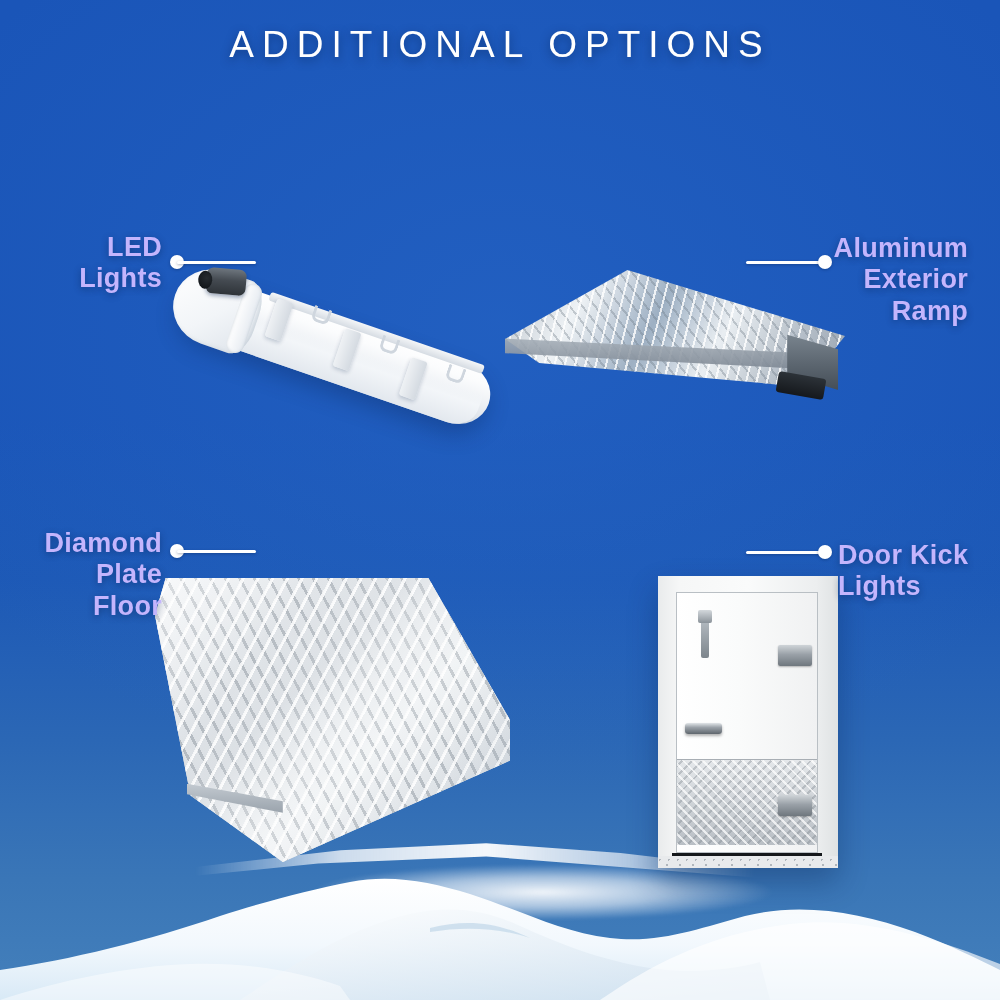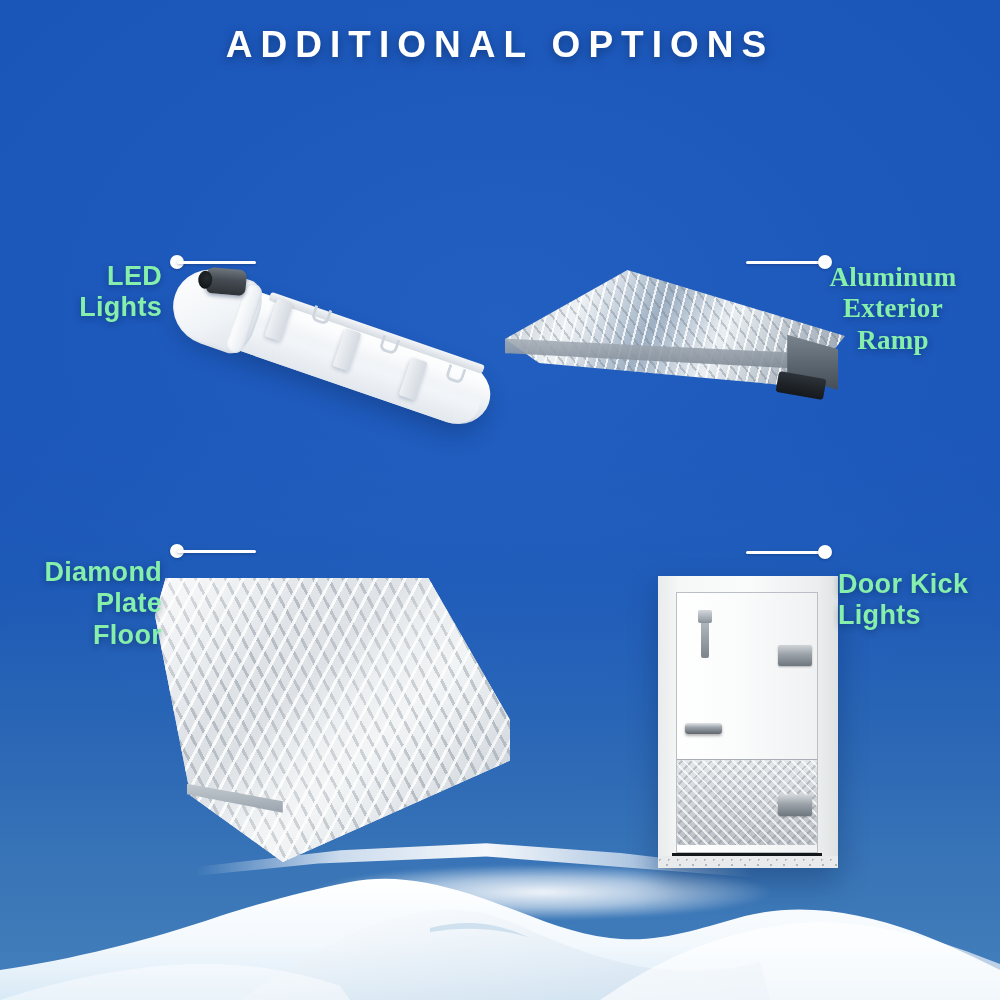--- a/index.html
+++ b/index.html
@@ -29,52 +29,51 @@
 
   
   .header { position:absolute; top:0; left:0; width:1000px; text-align:center; z-index:12; }
   .title {
     font-size:98px; font-weight:700; color:#ffffff;
     letter-spacing:3px; line-height:1;
     margin-top:42px;
     text-shadow:0 4px 14px rgba(6,30,75,.55), 0 1px 2px rgba(6,30,75,.4);
   }
   .subtitle {
-    font-size:37px; font-weight:700; color:#ffffff;
+    font-size:37px; font-weight:400; color:#ffffff;
     letter-spacing:8px; line-height:1;
     margin-top:26px;
     text-shadow:0 3px 10px rgba(6,30,75,.5);
   }
 
   
   .callout { position:absolute; z-index:14; }
   .callout-label {
-    font-size:27px; font-weight:700; color:#86efac;
+    font-size:27px; font-weight:700; color:#c4b5fd;
     line-height:1.16; letter-spacing:.3px;
     text-shadow:0 2px 7px rgba(6,30,75,.45);
     white-space:pre-line;
-    margin-top:29px;
   }
   .lead { position:absolute; height:14px; }
   .lead .bar {
     position:absolute; top:6px; height:3px; background:#ffffff; border-radius:2px;
     box-shadow:0 1px 3px rgba(6,30,75,.35);
   }
   .lead .dot {
     position:absolute; top:0; width:14px; height:14px;
     background:#ffffff; border-radius:50%;
     box-shadow:0 1px 3px rgba(6,30,75,.35);
   }
 
   #cal-led      { left:22px;  top:232px; width:140px; text-align:right; }
   #lead-led     { left:170px; top:255px; width:86px;  }
   #lead-led .bar{ left:7px; width:79px; }
   #lead-led .dot{ left:0; }
 
-  #cal-ramp      { left:818px; top:233px; width:150px; text-align:center;font-family:Liberation Serif, serif; }
+  #cal-ramp      { left:818px; top:233px; width:150px; text-align:right; }
   #lead-ramp     { left:746px; top:255px; width:86px; }
   #lead-ramp .bar{ left:0; width:79px; }
   #lead-ramp .dot{ left:72px; }
 
   #cal-floor      { left:10px;  top:528px; width:152px; text-align:right; }
   #lead-floor     { left:170px; top:544px; width:86px; }
   #lead-floor .bar{ left:7px; width:79px; }
   #lead-floor .dot{ left:0; }
 
   #cal-kick      { left:838px; top:540px; width:152px; text-align:left; }

